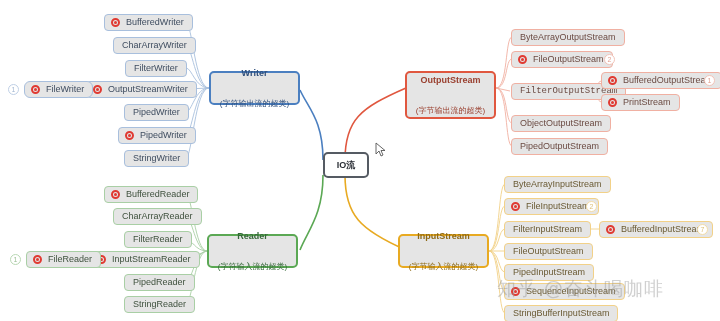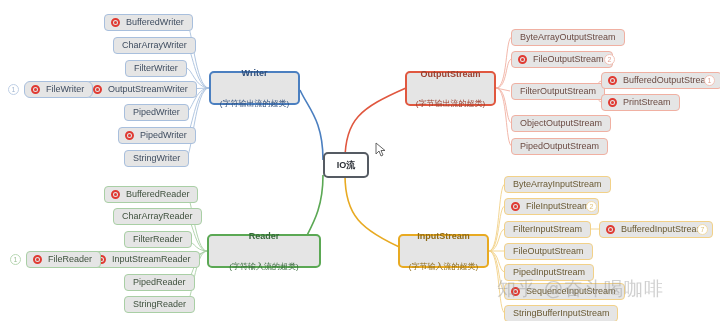--- a/index.html
+++ b/index.html
@@ -217,21 +217,21 @@
     <span class="lbl">StringWriter</span>
   </div>
   <div class="node leaf b-blue" style="left:24px; top:81px;border-radius:6px;">
     <span class="dot"></span>
     <span class="lbl">FileWriter</span>
   </div>
   <div class="badge bdg-blue" style="left:8px; top:84px;">
     <span>1</span>
   </div>
 
-  <div class="node branch br-green" style="left:207px; top:234px; width:114px; height:34px;">
+  <div class="node branch br-green" style="left:207px; top:234px; width:91px; height:34px;">
     <span>Reader</span>
     <span class="sub">(字符输入流的超类)</span>
   </div>
 
   <div class="node leaf b-green" style="left:104px; top:186px;">
     <span class="dot"></span>
     <span class="lbl">BufferedReader</span>
   </div>
   <div class="node leaf b-green" style="left:113px; top:208px;">
     <span class="lbl">CharArrayReader</span>
@@ -250,36 +250,36 @@
     <span class="lbl">StringReader</span>
   </div>
   <div class="node leaf b-green" style="left:26px; top:251px;">
     <span class="dot"></span>
     <span class="lbl">FileReader</span>
   </div>
   <div class="badge bdg-green" style="left:10px; top:254px;">
     <span>1</span>
   </div>
 
-  <div class="node branch br-red" style="left:405px; top:71px; width:91px; height:35px;">
+  <div class="node branch br-red" style="left:405px; top:71px; width:91px; height:48px;">
     <span>OutputStream</span>
     <span class="sub">(字节输出流的超类)</span>
   </div>
 
   <div class="node leaf b-red" style="left:511px; top:29px;">
     <span class="lbl">ByteArrayOutputStream</span>
   </div>
   <div class="node leaf b-red" style="left:511px; top:51px;">
     <span class="dot"></span>
     <span class="lbl">FileOutputStream</span>
   </div>
   <div class="badge bdg-red" style="left:604px; top:54px;">
     <span>2</span>
   </div>
-  <div class="node leaf b-red" style="left:511px; top:83px;">
+  <div class="node leaf b-red" style="left:511px; top:83px;font-family:Liberation Mono, monospace;">
     <span class="lbl">FilterOutputStream</span>
   </div>
   <div class="node leaf b-red" style="left:511px; top:115px;">
     <span class="lbl">ObjectOutputStream</span>
   </div>
   <div class="node leaf b-red" style="left:511px; top:138px;">
     <span class="lbl">PipedOutputStream</span>
   </div>
   <div class="node leaf b-red" style="left:601px; top:72px;">
     <span class="dot"></span>

